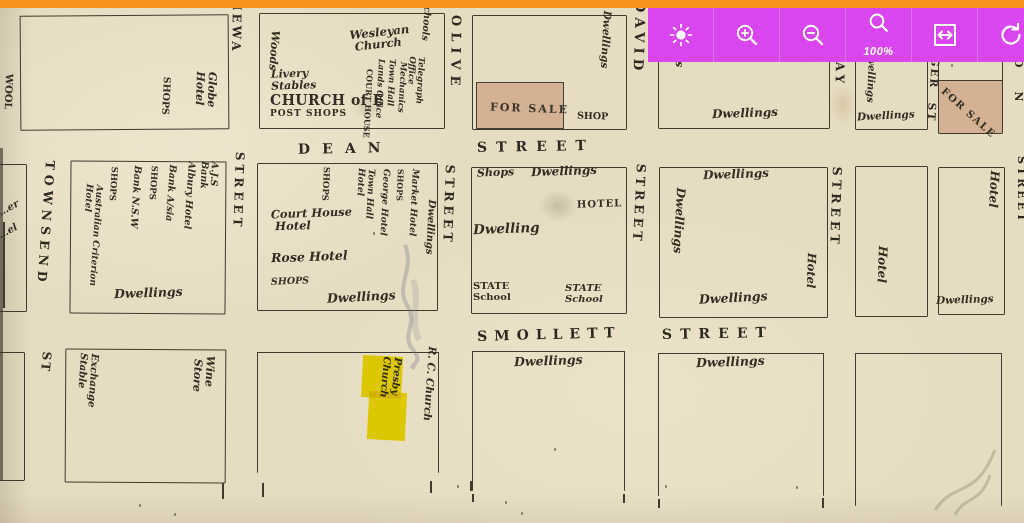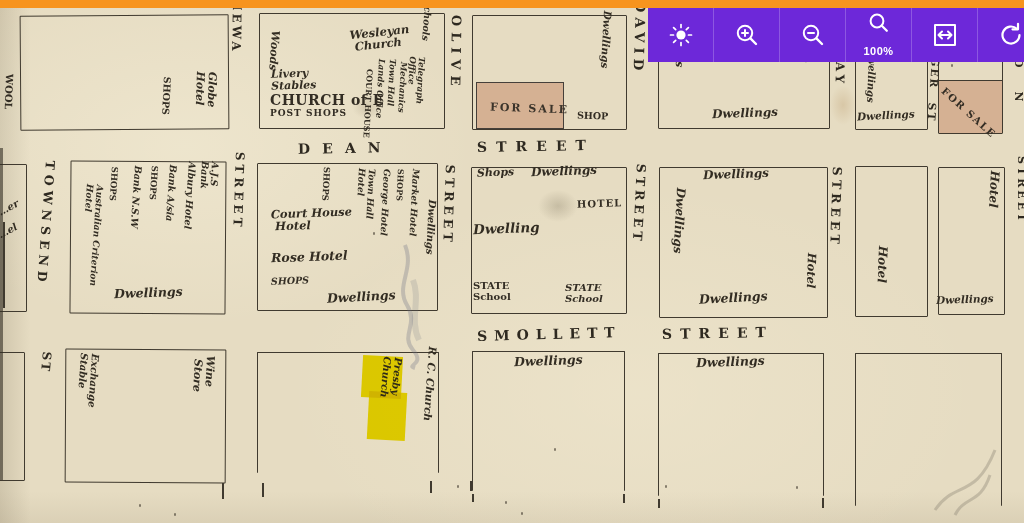--- a/index.html
+++ b/index.html
@@ -22,22 +22,22 @@
   .stain{position:absolute;z-index:2;pointer-events:none;}
   .lbl{position:absolute;z-index:10;line-height:1.08;white-space:pre;}
   .v{transform-origin:0 0;}
   .scr{font-style:italic;font-weight:700;color:#322c22;}
   .cap{font-weight:700;color:#332d24;}
   .st{font-weight:700;color:#2e2920;}
   .ml{white-space:pre;}
   svg.smudge{position:absolute;z-index:3;pointer-events:none;}
   
   #topbar{position:absolute;left:0;top:0;width:1024px;height:8px;background:#f7941e;z-index:50;}
-  #toolbar{position:absolute;left:648px;top:8px;width:376px;height:54px;background:#6d28d9;
-           z-index:60;display:flex;overflow:hidden;}
+  #toolbar{position:absolute;left:648px;top:8px;width:376px;height:54px;background:#d946ef;
+           z-index:60;display:flex;overflow:hidden;font-style:italic;}
   .tbtn{flex:0 0 65px;position:relative;height:54px;cursor:pointer;}
   .tbtn + .tbtn{border-left:1px solid rgba(255,255,255,.22);}
   .tbtn .cicon{position:absolute;left:50%;top:50%;transform:translate(-50%,-50%);display:block;height:26px;}
   .tbtn svg{display:block;}
   .zl{position:absolute;left:0;right:0;bottom:5px;text-align:center;color:#fff;
       font-family:"Liberation Sans",sans-serif;font-size:11px;font-weight:700;letter-spacing:.5px;}
   .tbtn[data-name="toolbar-button-zoom-level"] .cicon{top:17px;}
 </style>
 </head>
 <body>

